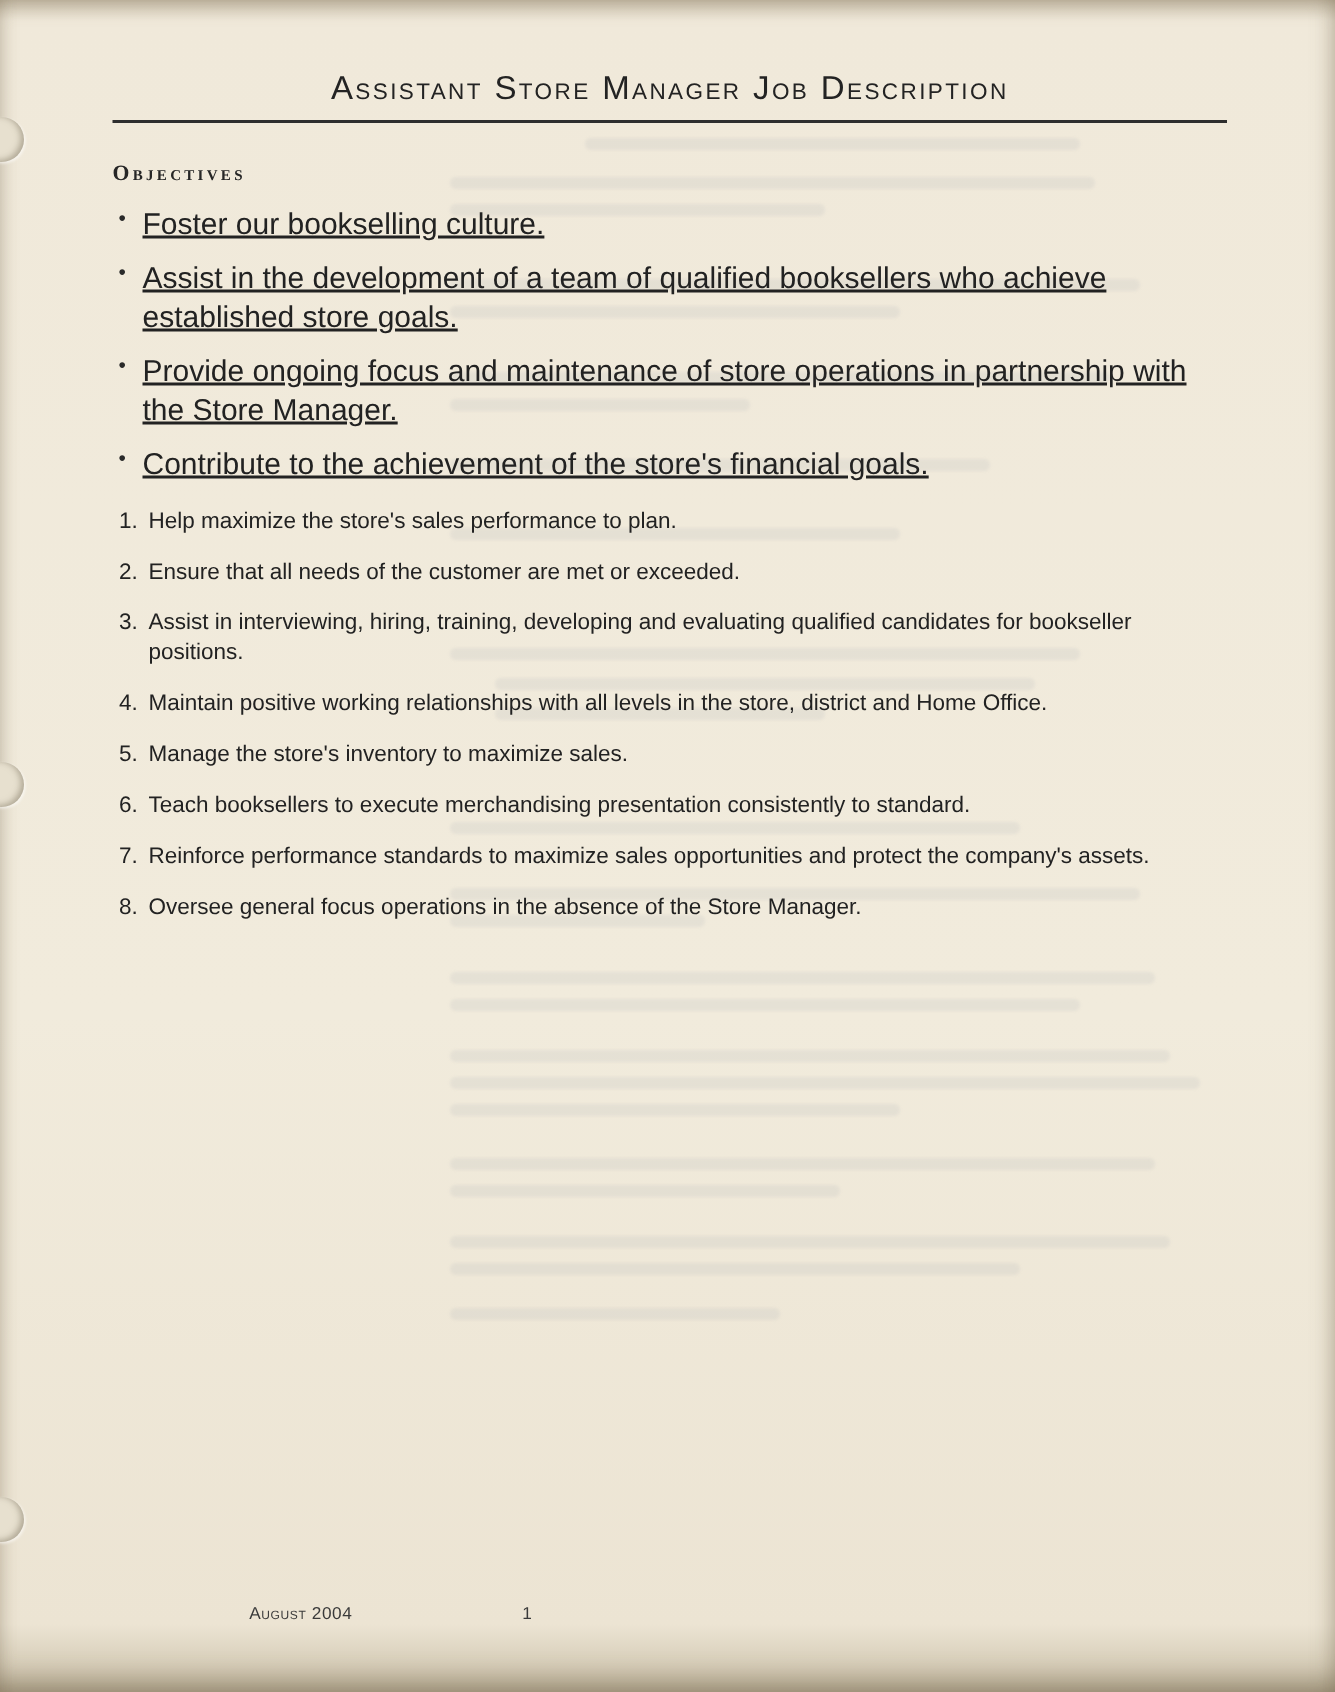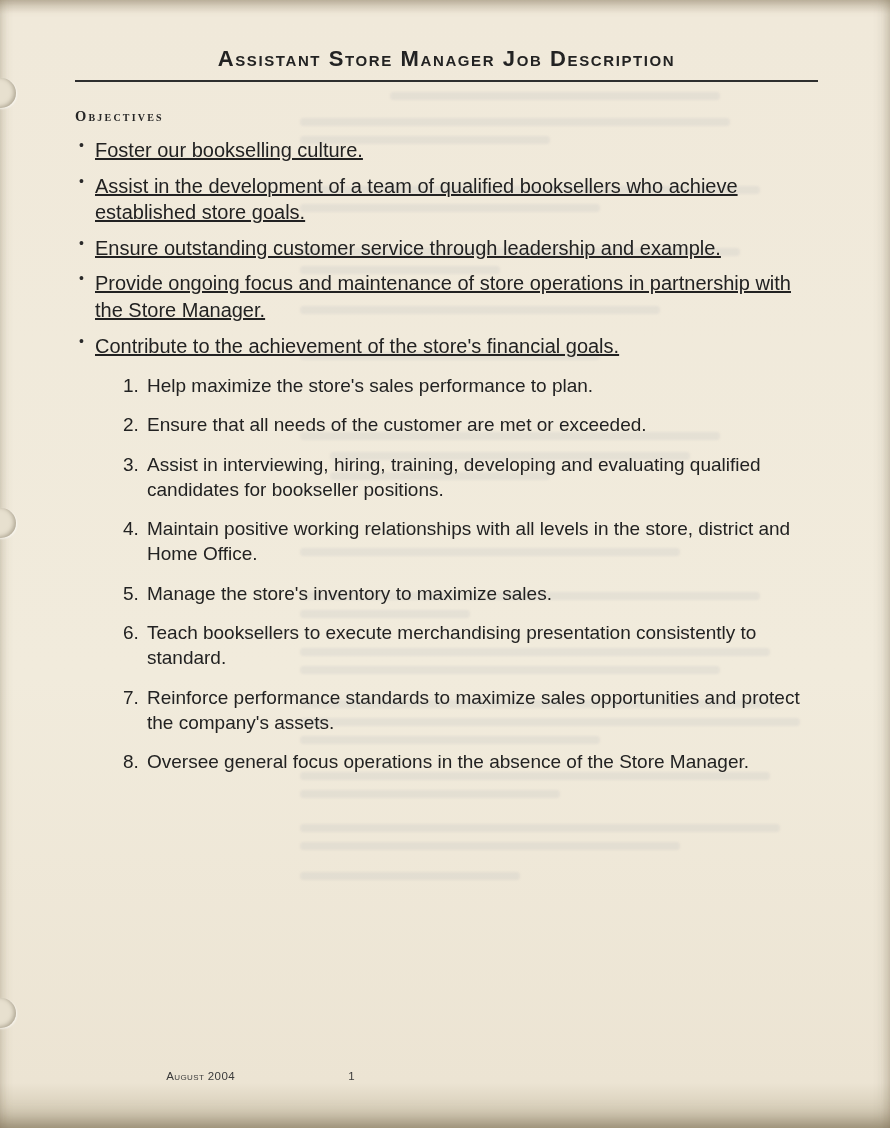--- a/index.html
+++ b/index.html
@@ -17,21 +17,21 @@
       inset 0 -16px 18px -10px rgba(110,95,70,.55),
       inset -12px 0 14px -9px rgba(120,105,80,.30),
       inset 10px 0 12px -9px rgba(120,105,80,.22);
   }
   .content{
     position:absolute;left:75px;right:72px;top:0;
   }
   h1.doc-title{
     margin:46px 0 0 0;
     text-align:center;
-    font-size:22px;font-weight:bold;
+    font-size:22px;font-weight:normal;
     font-variant:small-caps;
     letter-spacing:1.6px;
     color:#232323;
   }
   .title-rule{
     margin-top:8px;
     border-top:2.5px solid #2e2e2e;
     height:0;
   }
   h2.section-heading{
@@ -56,21 +56,21 @@
     position:absolute;left:2px;top:-1px;
     font-size:14px;color:#2a2a2a;
   }
   ol.numbered-list{
     margin:14px 0 0 0;
     padding:0 0 0 21px;
   }
   ol.numbered-list li{
     margin-bottom:14px;
     padding-left:3px;
-    font-size:19px;line-height:1.33;margin-left:48px;
+    font-size:15px;line-height:1.33;
   }
   .footer{
     position:absolute;left:75px;right:62px;bottom:46px;
     display:flex;align-items:baseline;
     font-size:11.5px;
     font-variant:small-caps;
     letter-spacing:.4px;
     color:#3a3a3a;
   }
   .footer .footer-date{flex:0 0 160px;text-align:right;}
@@ -129,21 +129,20 @@
   <div class="content">
 
     <h1 class="doc-title">Assistant Store Manager Job Description</h1>
     <div class="title-rule"></div>
 
     <section>
       <h2 class="section-heading">Objectives</h2>
       <ul class="bullet-list">
           <li>Foster our bookselling culture.</li>
           <li>Assist in the development of a team of qualified booksellers who achieve established store goals.</li>
-          <li>Ensure outstanding customer service through leadership and example.</li>
           <li>Provide ongoing focus and maintenance of store operations in partnership with the Store Manager.</li>
           <li>Contribute to the achievement of the store's financial goals.</li>
         </ul>
     </section>
 
     <section>
       <ol class="numbered-list">
           <li>Help maximize the store's sales performance to plan.</li>
           <li>Ensure that all needs of the customer are met or exceeded.</li>
           <li>Assist in interviewing, hiring, training, developing and evaluating qualified candidates for bookseller positions.</li>

